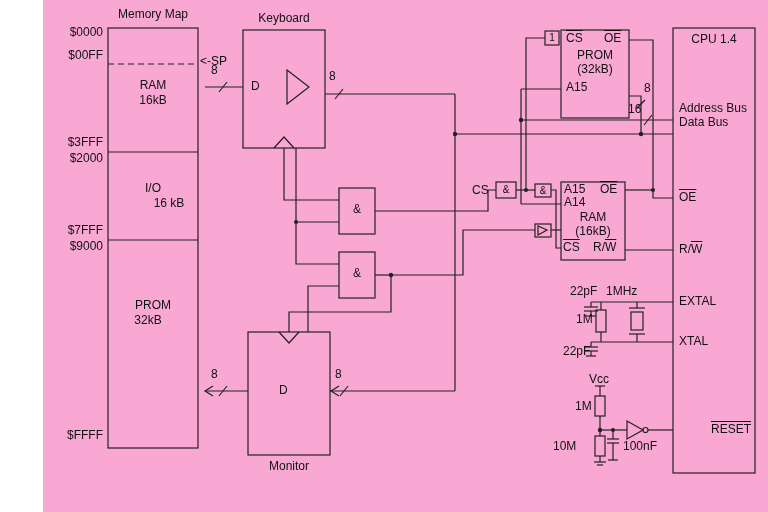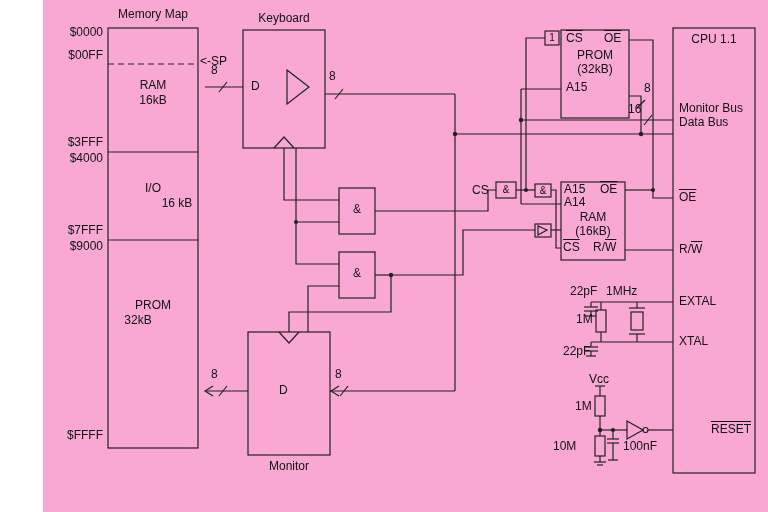--- a/index.html
+++ b/index.html
@@ -174,31 +174,31 @@
       <circle cx="610" cy="190" r="2"></circle>
       <circle cx="557" cy="430" r="2.2"></circle>
       <circle cx="570" cy="430" r="2"></circle>
     </g>
   </svg>
 
   <div class="lbl c" style="left:65px;top:8px;width:90px">Memory Map</div>
   <div class="lbl r" style="left:12px;top:26px;width:48px">$0000</div>
   <div class="lbl r" style="left:12px;top:49px;width:48px">$00FF</div>
   <div class="lbl r" style="left:12px;top:136px;width:48px">$3FFF</div>
-  <div class="lbl r" style="left:12px;top:152px;width:48px">$4000</div>
+  <div class="lbl r" style="left:12px;top:152px;width:48px">$2000</div>
   <div class="lbl r" style="left:12px;top:224px;width:48px">$7FFF</div>
   <div class="lbl r" style="left:12px;top:240px;width:48px">$9000</div>
   <div class="lbl r" style="left:12px;top:429px;width:48px">$FFFF</div>
   <div class="lbl" style="left:157px;top:55px">&lt;-SP</div>
   <div class="lbl c" style="left:65px;top:79px;width:90px">RAM</div>
   <div class="lbl c" style="left:65px;top:94px;width:90px">16kB</div>
   <div class="lbl c" style="left:65px;top:182px;width:90px">I/O</div>
-  <div class="lbl c" style="left:81px;top:197px;width:106px">16 kB</div>
+  <div class="lbl c" style="left:73px;top:197px;width:106px">16 kB</div>
   <div class="lbl c" style="left:65px;top:299px;width:90px">PROM</div>
-  <div class="lbl c" style="left:55px;top:314px;width:80px">32kB</div>
+  <div class="lbl c" style="left:65px;top:314px;width:80px">32kB</div>
 
   <div class="lbl c" style="left:200px;top:12px;width:82px">Keyboard</div>
   <div class="lbl" style="left:208px;top:80px">D</div>
   <div class="lbl" style="left:168px;top:64px">8</div>
   <div class="lbl" style="left:286px;top:70px">8</div>
 
   <div class="lbl c" style="left:205px;top:460px;width:82px">Monitor</div>
   <div class="lbl" style="left:236px;top:384px">D</div>
   <div class="lbl" style="left:168px;top:368px">8</div>
   <div class="lbl" style="left:292px;top:368px">8</div>
@@ -219,22 +219,22 @@
   <div class="lbl" style="left:585px;top:103px">16</div>
 
   <div class="lbl" style="left:521px;top:183px">A15</div>
   <div class="lbl ovl" style="left:557px;top:183px">OE</div>
   <div class="lbl" style="left:521px;top:196px">A14</div>
   <div class="lbl c" style="left:518px;top:211px;width:64px">RAM</div>
   <div class="lbl c" style="left:518px;top:225px;width:64px">(16kB)</div>
   <div class="lbl ovl" style="left:520px;top:241px">CS</div>
   <div class="lbl" style="left:550px;top:241px"><span>R/</span><span class="ovl">W</span></div>
 
-  <div class="lbl c" style="left:630px;top:33px;width:82px">CPU 1.1</div>
-  <div class="lbl" style="left:636px;top:102px">Monitor Bus</div>
+  <div class="lbl c" style="left:630px;top:33px;width:82px">CPU 1.4</div>
+  <div class="lbl" style="left:636px;top:102px">Address Bus</div>
   <div class="lbl" style="left:636px;top:116px">Data Bus</div>
   <div class="lbl ovl" style="left:636px;top:191px">OE</div>
   <div class="lbl" style="left:636px;top:243px"><span>R/</span><span class="ovl">W</span></div>
   <div class="lbl" style="left:636px;top:295px">EXTAL</div>
   <div class="lbl" style="left:636px;top:335px">XTAL</div>
   <div class="lbl ovl" style="left:668px;top:423px">RESET</div>
 
   <div class="lbl" style="left:527px;top:285px">22pF</div>
   <div class="lbl" style="left:563px;top:285px">1MHz</div>
   <div class="lbl" style="left:533px;top:313px">1M</div>

